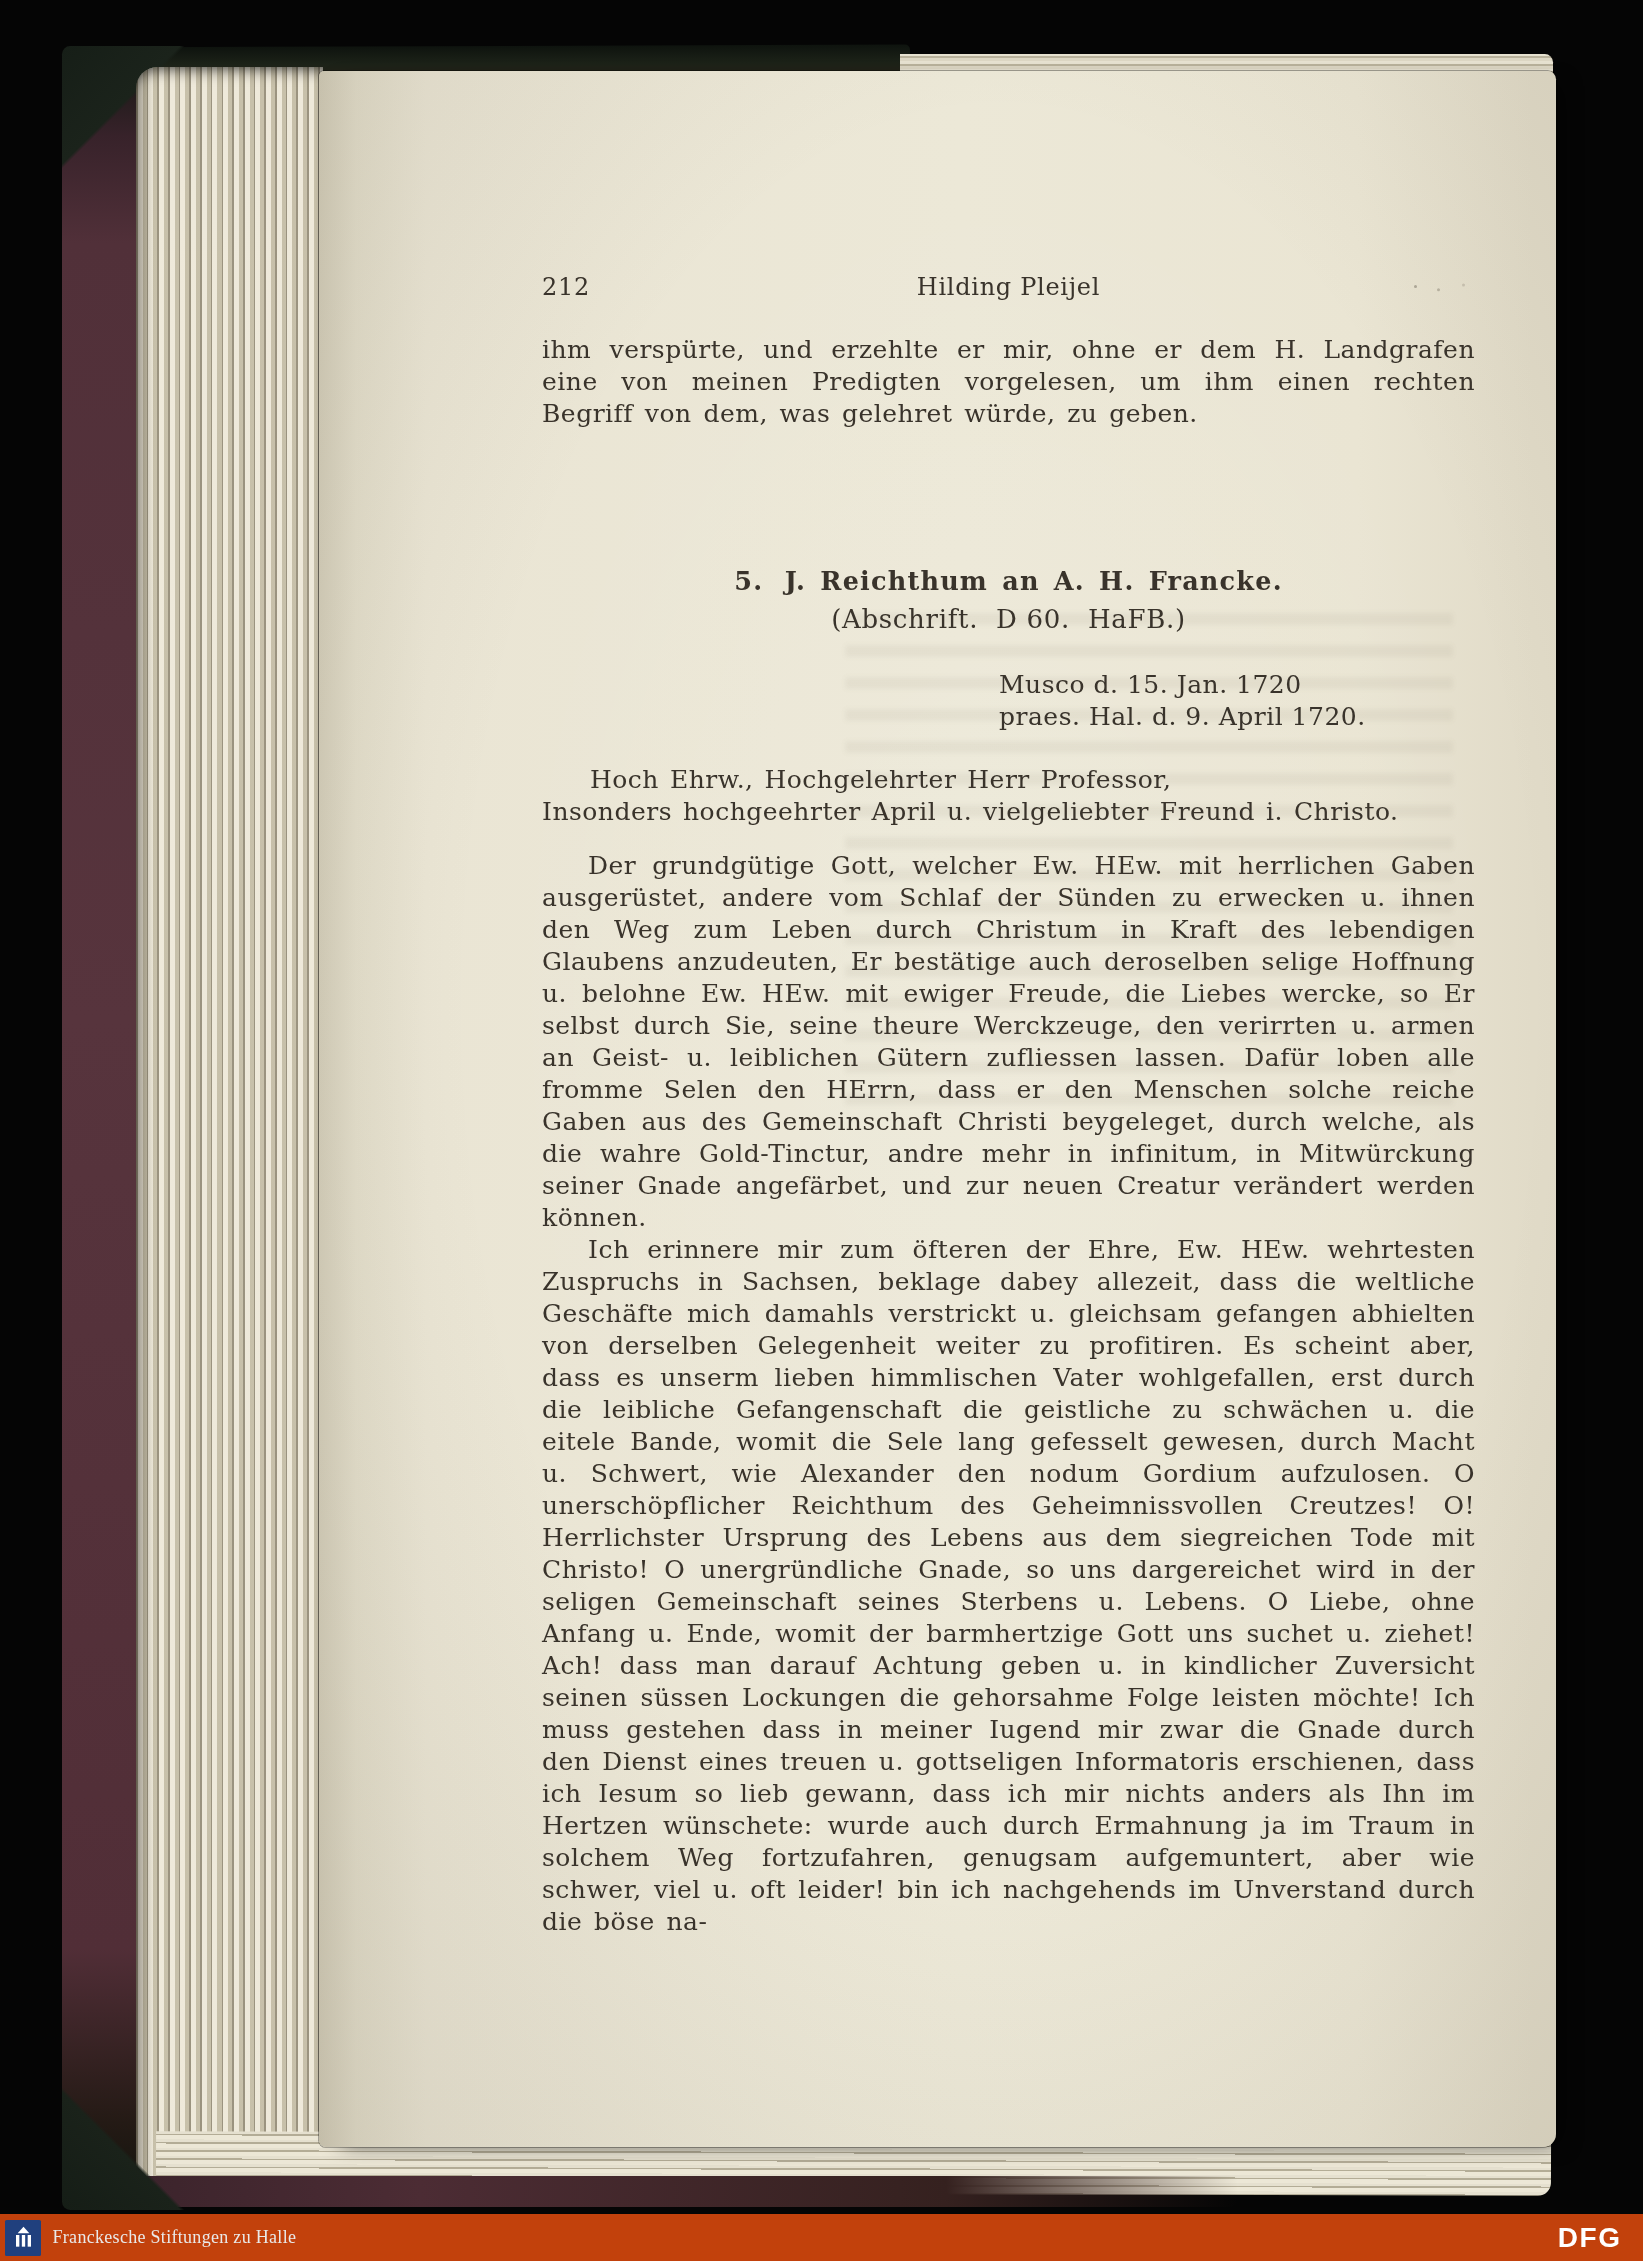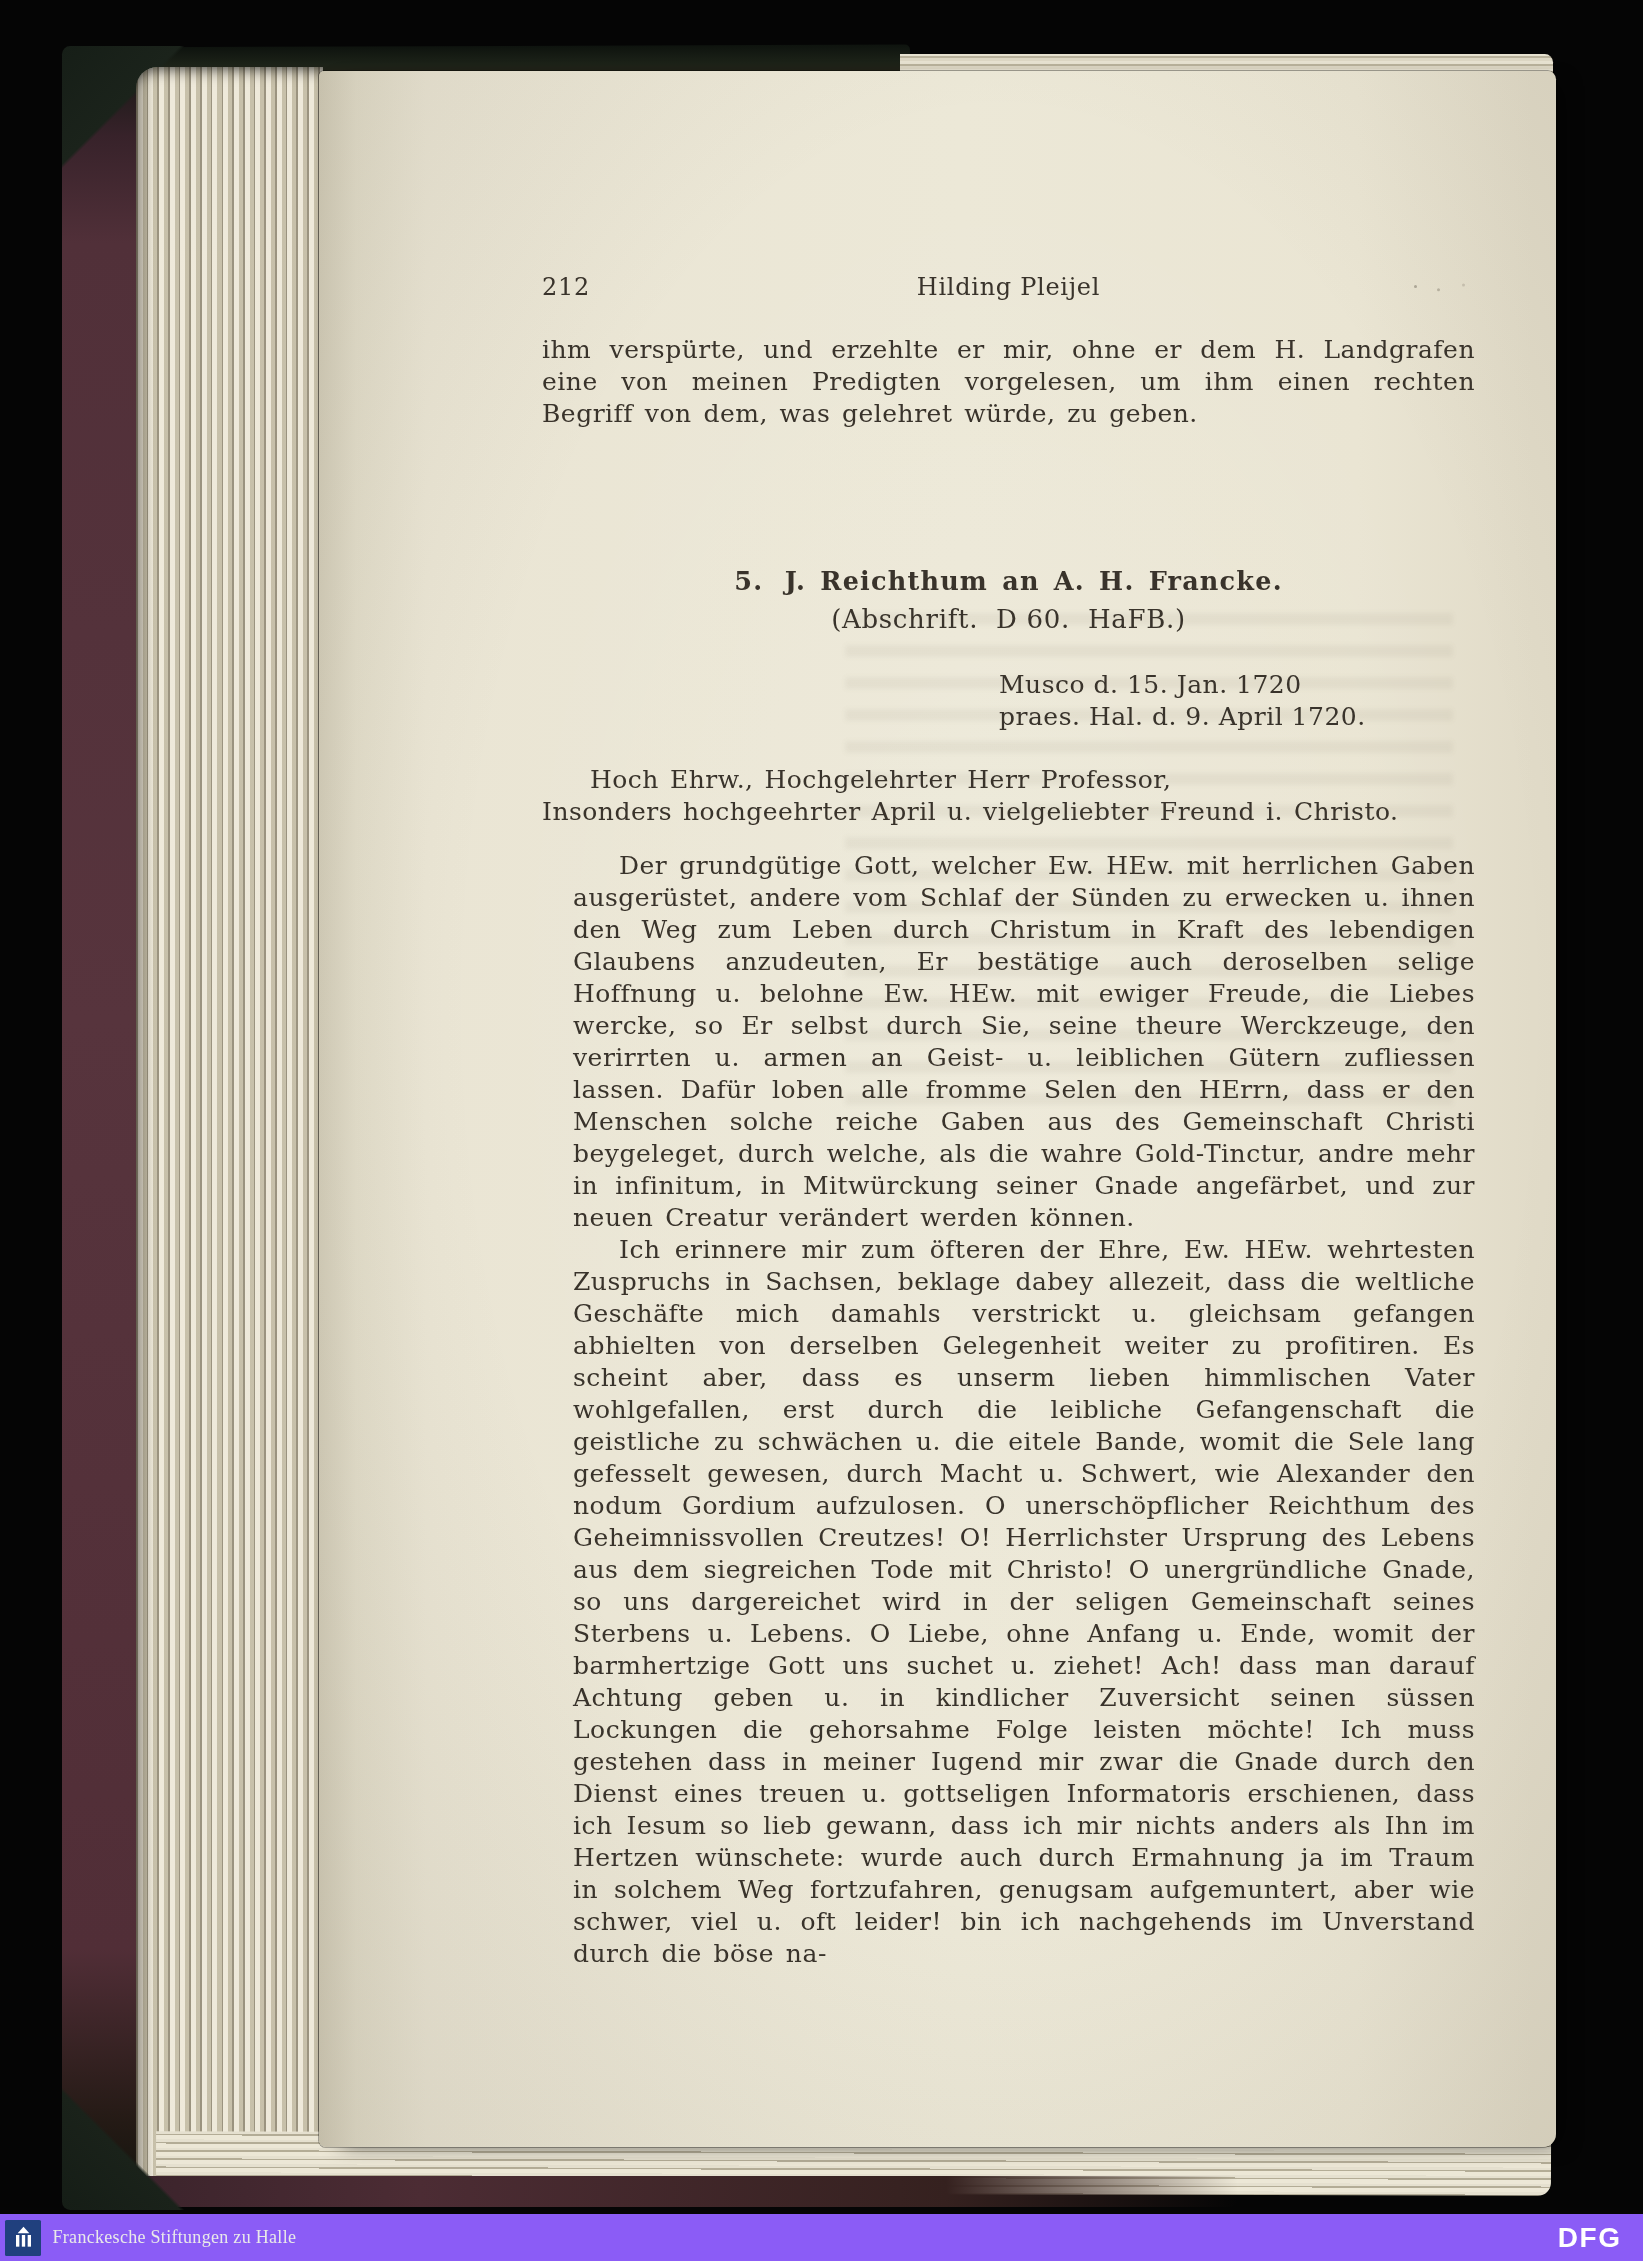--- a/index.html
+++ b/index.html
@@ -116,28 +116,28 @@
     margin-top:35px; margin-left:457px;
     font-size:25px; line-height:32px; letter-spacing:0.5px;
   }
   .salutation {
     margin-top:31px;
     font-size:25px; line-height:32px; letter-spacing:0.5px; word-spacing:2.5px;
   }
   .salutation .sal-1 { text-indent:48px; }
   .body-par {
     font-size:25px; line-height:32px; letter-spacing:0.5px; word-spacing:3.3px;
-    text-align:justify; text-indent:46px;margin-left:31px;
+    text-align:justify; text-indent:46px;
   }
   .body-par.first { margin-top:21.4px; }
 
   
   .footer {
     position:absolute; left:0; bottom:0; width:1643px; height:47px;
-    background:#8b5cf6; display:flex; align-items:center;
+    background:#c2410c; display:flex; align-items:center;
   }
   .f-logo {
     width:36px; height:36px; margin-left:5px; flex:0 0 auto;
     background:#20407e; display:flex; align-items:center; justify-content:center;
     border-radius:1.6px;
   }
   .f-label {
     color:#e9e9e9; font-size:18px; margin-left:11.5px; letter-spacing:0.3px;
     font-family:"Liberation Serif","DejaVu Serif",serif;
   }

